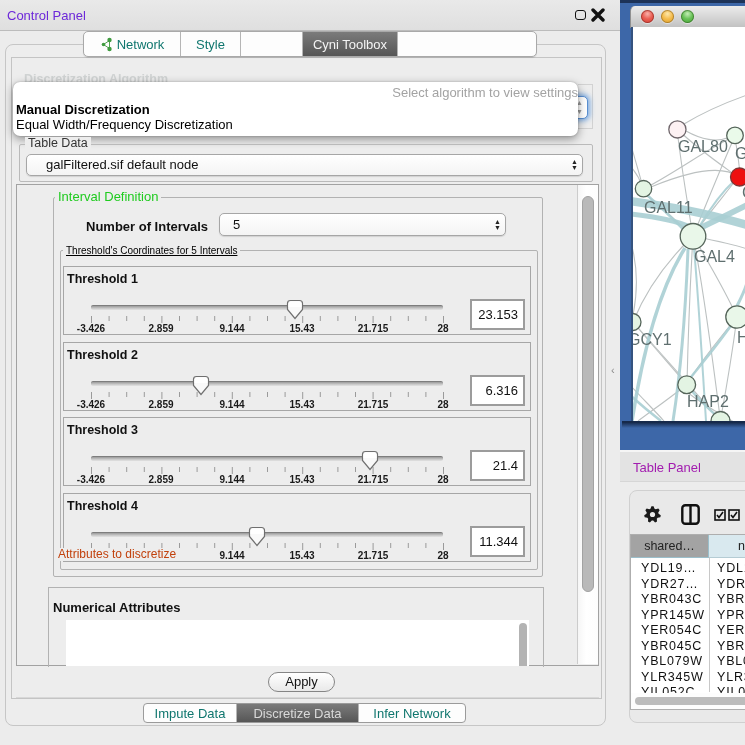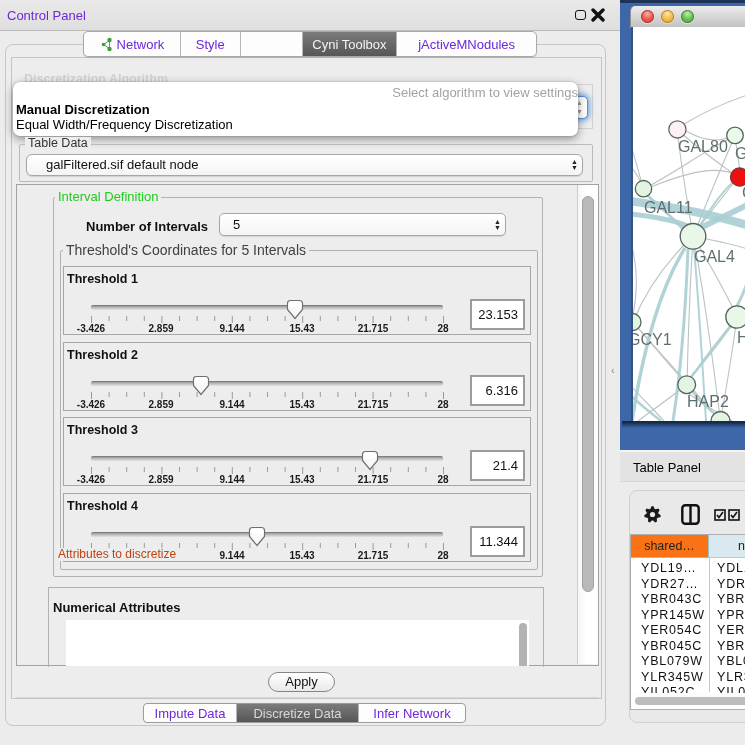--- a/index.html
+++ b/index.html
@@ -12,21 +12,21 @@
          font-size:13px;color:#111;}
   .combo .arr{position:absolute;right:4px;top:0;height:100%;display:flex;flex-direction:column;
               justify-content:center;line-height:6px;font-size:7px;color:#222;}
   .tbox{position:absolute;border:1px solid #a6a6a6;background:#ededed;}
   .thlabel{position:absolute;left:14px;top:6px;font-size:12.5px;font-weight:bold;color:#111;}
   .track{position:absolute;height:4px;border-radius:2px;border-top:1px solid #7d7d7d;
          background:linear-gradient(#9a9a9a,#c6c6c6 55%,#e3e3e3);}
   .field{position:absolute;width:55px;height:31px;box-sizing:border-box;background:#fff;border:2px solid #9c9c9c;
          font-size:13px;color:#111;text-align:right;line-height:27px;padding-right:5px;}
   .ticklbl{position:absolute;font-size:10px;font-weight:bold;color:#1a1a1a;transform:translateX(-50%);}
-  .seg{display:flex;align-items:center;justify-content:center;font-size:13px;color:#6d28d9;height:100%;}
+  .seg{display:flex;align-items:center;justify-content:center;font-size:13px;color:#0f766e;height:100%;}
   .segdiv{width:1px;background:#b5b5b5;height:100%;}
   .segsel{background:linear-gradient(#7b7b7b,#565656);color:#f4f4f4;}
 </style>
 </head>
 <body>
 
 <div class="abs" style="left:0;top:0;width:621px;height:30px;background:linear-gradient(#e9e9e9,#dfdfdf);border-bottom:1px solid #bcbcbc;"></div>
 <div class="abs" style="left:7px;top:8px;font-size:13px;color:#6d28d9;">Control Panel</div>
 <div class="abs" style="left:575px;top:10px;width:9px;height:8px;border:1.5px solid #111;border-radius:3px;"></div>
 <svg class="abs" style="left:591px;top:8px;" width="14" height="14" viewBox="0 0 14 14">
@@ -47,59 +47,58 @@
       <circle cx="9.5" cy="3" r="2.2" fill="#3f9b3f"></circle>
       <circle cx="9.5" cy="12" r="2.2" fill="#3f9b3f"></circle>
     </svg>Network</div>
   <div class="segdiv"></div>
   <div class="seg" style="width:59px;">Style</div>
   <div class="segdiv"></div>
   <div class="seg" style="width:61px;margin-top:28px;">Select</div>
   <div class="segdiv"></div>
   <div class="seg segsel" style="width:94px;">Cyni Toolbox</div>
   <div class="segdiv"></div>
-  <div class="seg" style="width:139px;">jActiveMNodules</div>
 </div>
 
 <div class="abs" style="left:24px;top:72px;font-size:12.5px;font-weight:bold;color:#d0d3d3;">Discretization Algorithm</div>
 <div class="abs" style="left:578px;top:84px;width:14px;height:43px;border-top:1px solid #d2d2d2;border-right:1px solid #d2d2d2;border-bottom:1px solid #d2d2d2;"></div>
 
 <div class="abs" style="left:560px;top:96px;width:26px;height:21px;background:#fff;border:1px solid #5a8fd0;border-radius:5px;box-shadow:0 0 5px 2px rgba(90,150,220,.75);"></div>
 <div class="abs" style="left:576px;top:98px;font-size:7px;line-height:9px;color:#999;">▲<br>▼</div>
 
 <div class="abs" style="left:13px;top:82px;width:565px;height:54px;background:#fff;border-radius:7px;
      box-shadow:0 3px 10px rgba(0,0,0,.4), 0 0 2px rgba(0,0,0,.25);"></div>
 <div class="abs" style="left:13px;top:85px;width:565px;height:14px;font-size:13px;color:#a3a3a3;text-align:right;">Select algorithm to view settings</div>
 <div class="abs" style="left:16px;top:102px;font-size:13px;font-weight:bold;color:#000;">Manual Discretization</div>
 <div class="abs" style="left:16px;top:117px;font-size:13px;color:#000;">Equal Width/Frequency Discretization</div>
 
 <div class="abs" style="left:19px;top:144px;width:572px;height:36px;border:1px solid #bababa;border-radius:2px;"></div>
 <div class="grouplabel" style="left:25px;top:137px;font-size:12.5px;color:#333;">Table Data</div>
-<div class="combo" style="left:26px;top:154px;width:555px;height:20px;line-height:20px;border-radius:6px;">
+<div class="combo" style="left:26px;top:154px;width:555px;height:20px;line-height:20px;">
   <span style="padding-left:19px;">galFiltered.sif default node</span>
   <span class="arr">▲<br>▼</span>
 </div>
 
 <div class="abs" style="left:16px;top:184px;width:581px;height:480px;background:#ededed;border:1px solid #a2a2a2;overflow:hidden;">
 </div>
 
 <div class="abs" style="left:577px;top:185px;width:20px;height:479px;background:linear-gradient(to right,#f6f6f6,#ffffff 40%,#fdfdfd);border-left:1px solid #cccccc;"></div>
 <div class="abs" style="left:582px;top:196px;width:10px;height:394px;background:#b9b9b9;border:1px solid #a2a2a2;border-radius:6px;"></div>
 
 <div class="abs" style="left:53px;top:197px;width:488px;height:378px;border:1px solid #b2b2b2;border-radius:2px;"></div>
 <div class="grouplabel" style="left:55px;top:190px;font-size:13px;color:#1ecb1e;">Interval Definition</div>
 
 <div class="abs" style="left:86px;top:219px;font-size:13px;font-weight:bold;color:#111;">Number of Intervals</div>
 <div class="combo" style="left:219px;top:213px;width:285px;height:21px;line-height:21px;">
   <span style="padding-left:13px;">5</span>
   <span class="arr">▲<br>▼</span>
 </div>
 
 <div class="abs" style="left:60px;top:250px;width:476px;height:318px;border:1px solid #b2b2b2;border-radius:2px;"></div>
-<div class="grouplabel" style="left:63px;top:244px;font-size:14px;color:#404040;">Threshold's Coordinates for 5 Intervals</div>
+<div class="grouplabel" style="left:63px;top:244px;font-size:10px;color:#000000;text-decoration:underline;">Threshold's Coordinates for 5 Intervals</div>
 
 <div class="tbox" style="left:63px;top:266px;width:466px;height:67px;"></div>
 <div class="abs thlabel" style="left:67px;top:272px;">Threshold 1</div>
 <div class="track" style="left:91px;top:305px;width:352px;"></div>
 <svg class="abs" style="left:91px;top:316px;" width="353" height="8">
     <line x1="0.5" y1="0" x2="0.5" y2="7" stroke="#9a9a9a" stroke-width="1"></line>
     <line x1="18.1" y1="0" x2="18.1" y2="5" stroke="#9a9a9a" stroke-width="1"></line>
     <line x1="35.7" y1="0" x2="35.7" y2="5" stroke="#9a9a9a" stroke-width="1"></line>
     <line x1="53.3" y1="0" x2="53.3" y2="5" stroke="#9a9a9a" stroke-width="1"></line>
     <line x1="70.9" y1="0" x2="70.9" y2="7" stroke="#9a9a9a" stroke-width="1"></line>
@@ -335,21 +334,21 @@
     <text x="735" y="343">H</text>
     <text x="685" y="407">HAP2</text>
   </g>
 </svg>
 </div>
 
 <div class="abs" style="left:622px;top:421px;width:123px;height:7px;background:linear-gradient(#16294a 20%,rgba(61,103,168,0));"></div>
 
 <div class="abs" style="left:620px;top:450px;width:125px;height:2px;background:#f5f5f5;"></div>
 <div class="abs" style="left:620px;top:452px;width:125px;height:29px;background:#e3e3e3;border-bottom:1px solid #d6d6d6;"></div>
-<div class="abs" style="left:633px;top:460px;font-size:13px;color:#000000;">Table Panel</div>
+<div class="abs" style="left:633px;top:460px;font-size:13px;color:#a21caf;">Table Panel</div>
 <div class="abs" style="left:620px;top:482px;width:125px;height:263px;background:#ececec;"></div>
 
 <div class="abs" style="left:629px;top:490px;width:124px;height:231px;background:#e9e9e9;border:1px solid #d0d0d0;border-radius:8px;"></div>
 
 <svg class="abs" style="left:644px;top:506px;" width="17" height="17" viewBox="0 0 17 17">
   <path d="M6.47,2.75 L7.44,0.27 A8.3,8.3 0 0 1 9.56,0.27 L10.53,2.75 L11.74,3.33 L14.27,2.54 A8.3,8.3 0 0 1 15.60,4.20 L14.26,6.50 L14.56,7.81 L16.76,9.30 A8.3,8.3 0 0 1 16.29,11.37 L13.66,11.75 L12.82,12.81 L13.03,15.46 A8.3,8.3 0 0 1 11.11,16.38 L9.17,14.56 L7.83,14.56 L5.89,16.38 A8.3,8.3 0 0 1 3.97,15.46 L4.18,12.81 L3.34,11.75 L0.71,11.37 A8.3,8.3 0 0 1 0.24,9.30 L2.44,7.81 L2.74,6.50 L1.40,4.20 A8.3,8.3 0 0 1 2.73,2.54 L5.26,3.33 Z" fill="#1a1a1a"></path>
   <circle cx="8.5" cy="8.5" r="2.6" fill="#e9e9e9"></circle>
 </svg>
 <svg class="abs" style="left:681px;top:504px;" width="19" height="21" viewBox="0 0 19 21">
   <rect x="1.3" y="1.3" width="16.4" height="18.4" rx="3" fill="none" stroke="#111" stroke-width="2.4"></rect>
@@ -358,20 +357,20 @@
 <svg class="abs" style="left:714px;top:509px;" width="12" height="12" viewBox="0 0 12 12">
   <rect x="1" y="1" width="10" height="10" fill="none" stroke="#111" stroke-width="1.6"></rect>
   <path d="M3 6 L5 8.5 L9 3" fill="none" stroke="#111" stroke-width="1.6"></path>
 </svg>
 <svg class="abs" style="left:728px;top:509px;" width="12" height="12" viewBox="0 0 12 12">
   <rect x="1" y="1" width="10" height="10" fill="none" stroke="#111" stroke-width="1.6"></rect>
   <path d="M3 6 L5 8.5 L9 3" fill="none" stroke="#111" stroke-width="1.6"></path>
 </svg>
 
 <div class="abs" style="left:630px;top:534px;width:115px;height:174px;border:1px solid #aeaeae;border-right:none;background:#fff;overflow:hidden;">
-  <div class="abs" style="left:0;top:0;width:77px;height:22px;background:#f97316;border-right:1px solid #9bbfcb;border-bottom:1px solid #9bbfcb;font-size:12.5px;color:#222;text-align:center;line-height:22px;">shared…</div>
+  <div class="abs" style="left:0;top:0;width:77px;height:22px;background:#a3a3a3;border-right:1px solid #9bbfcb;border-bottom:1px solid #9bbfcb;font-size:12.5px;color:#222;text-align:center;line-height:22px;">shared…</div>
   <div class="abs" style="left:78px;top:0;width:40px;height:22px;background:#d9e9ef;border-bottom:1px solid #b5ccd4;font-size:12.5px;color:#222;line-height:22px;padding-left:29px;">n</div>
   <div class="abs" style="left:77.5px;top:22px;width:1px;height:135px;background:#c8c8c8;"></div>
   <div class="abs" style="left:10px;top:26px;font-size:12.5px;letter-spacing:0.8px;color:#111;line-height:15.55px;">YDL19…<br>YDR27…<br>YBR043C<br>YPR145W<br>YER054C<br>YBR045C<br>YBL079W<br>YLR345W<br>YIL052C</div>
   <div class="abs" style="left:86px;top:26px;font-size:12.5px;letter-spacing:0.8px;color:#111;line-height:15.55px;">YDL194W<br>YDR277C<br>YBR043C<br>YPR145W<br>YER054C<br>YBR045C<br>YBL079W<br>YLR345W<br>YIL052C</div>
   <div class="abs" style="left:0;top:158px;width:115px;height:16px;background:#fdfdfd;"></div>
   <div class="abs" style="left:4px;top:162px;width:115px;height:8px;background:#bcbcbc;border-radius:4px;"></div>
 </div>
 
 </body></html>

